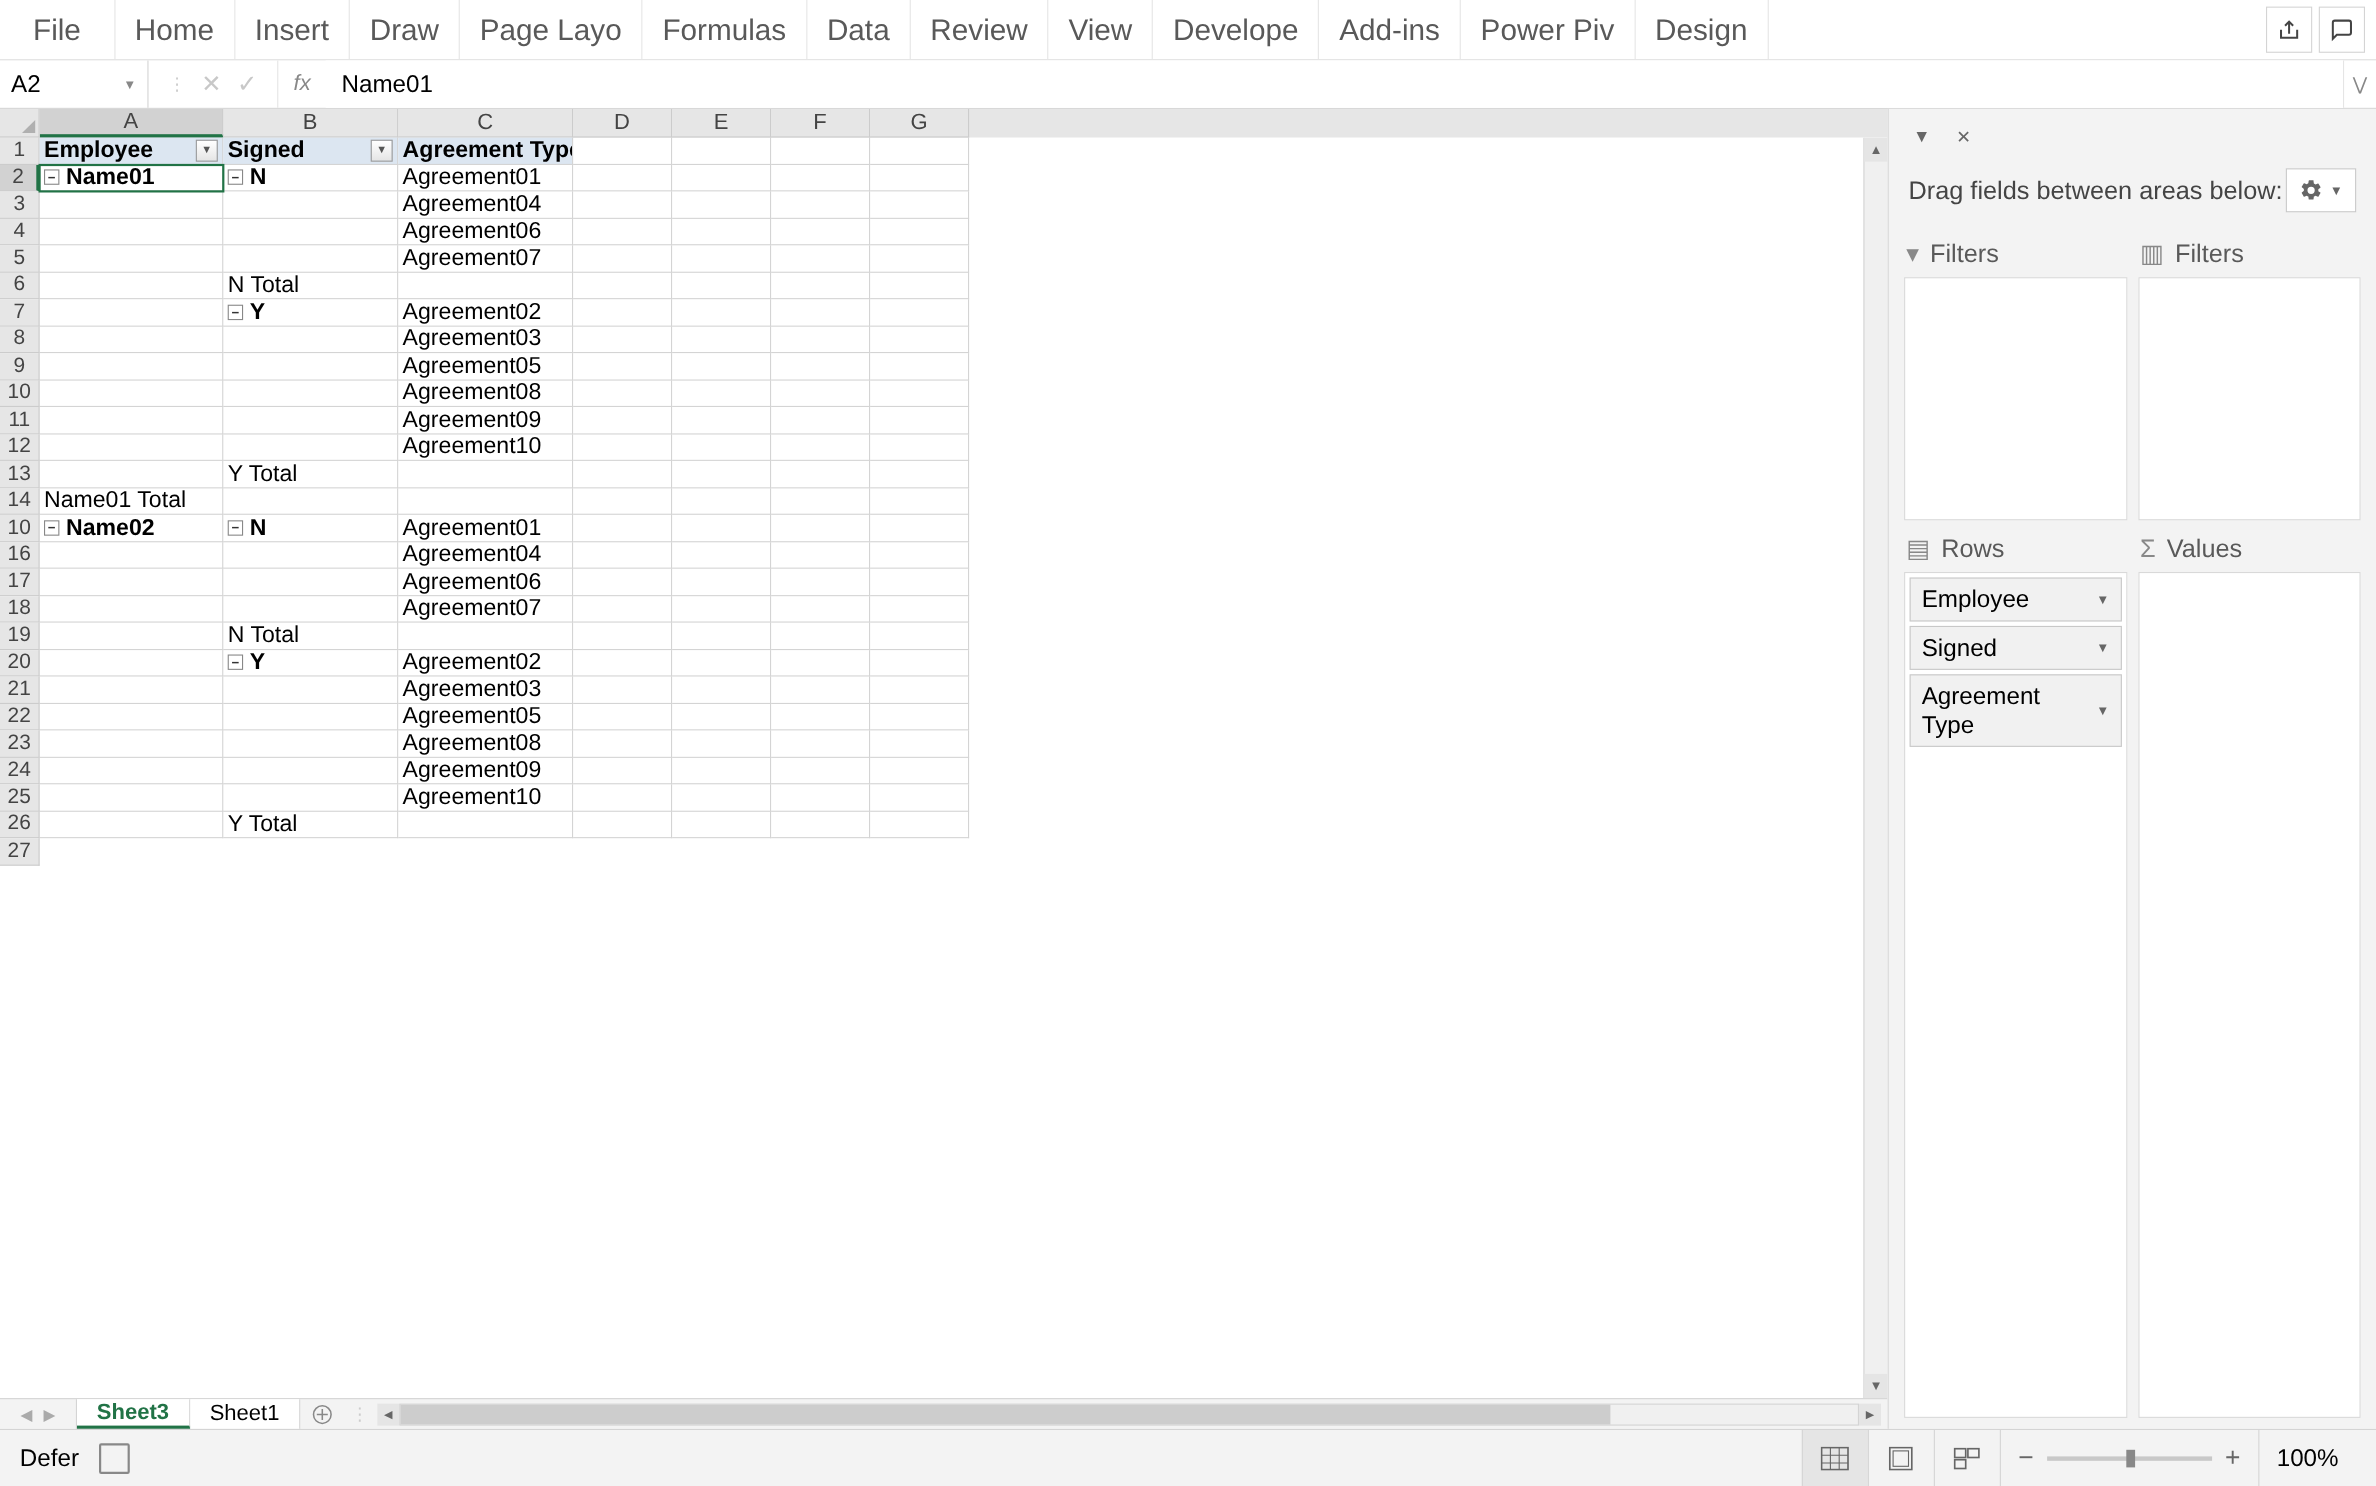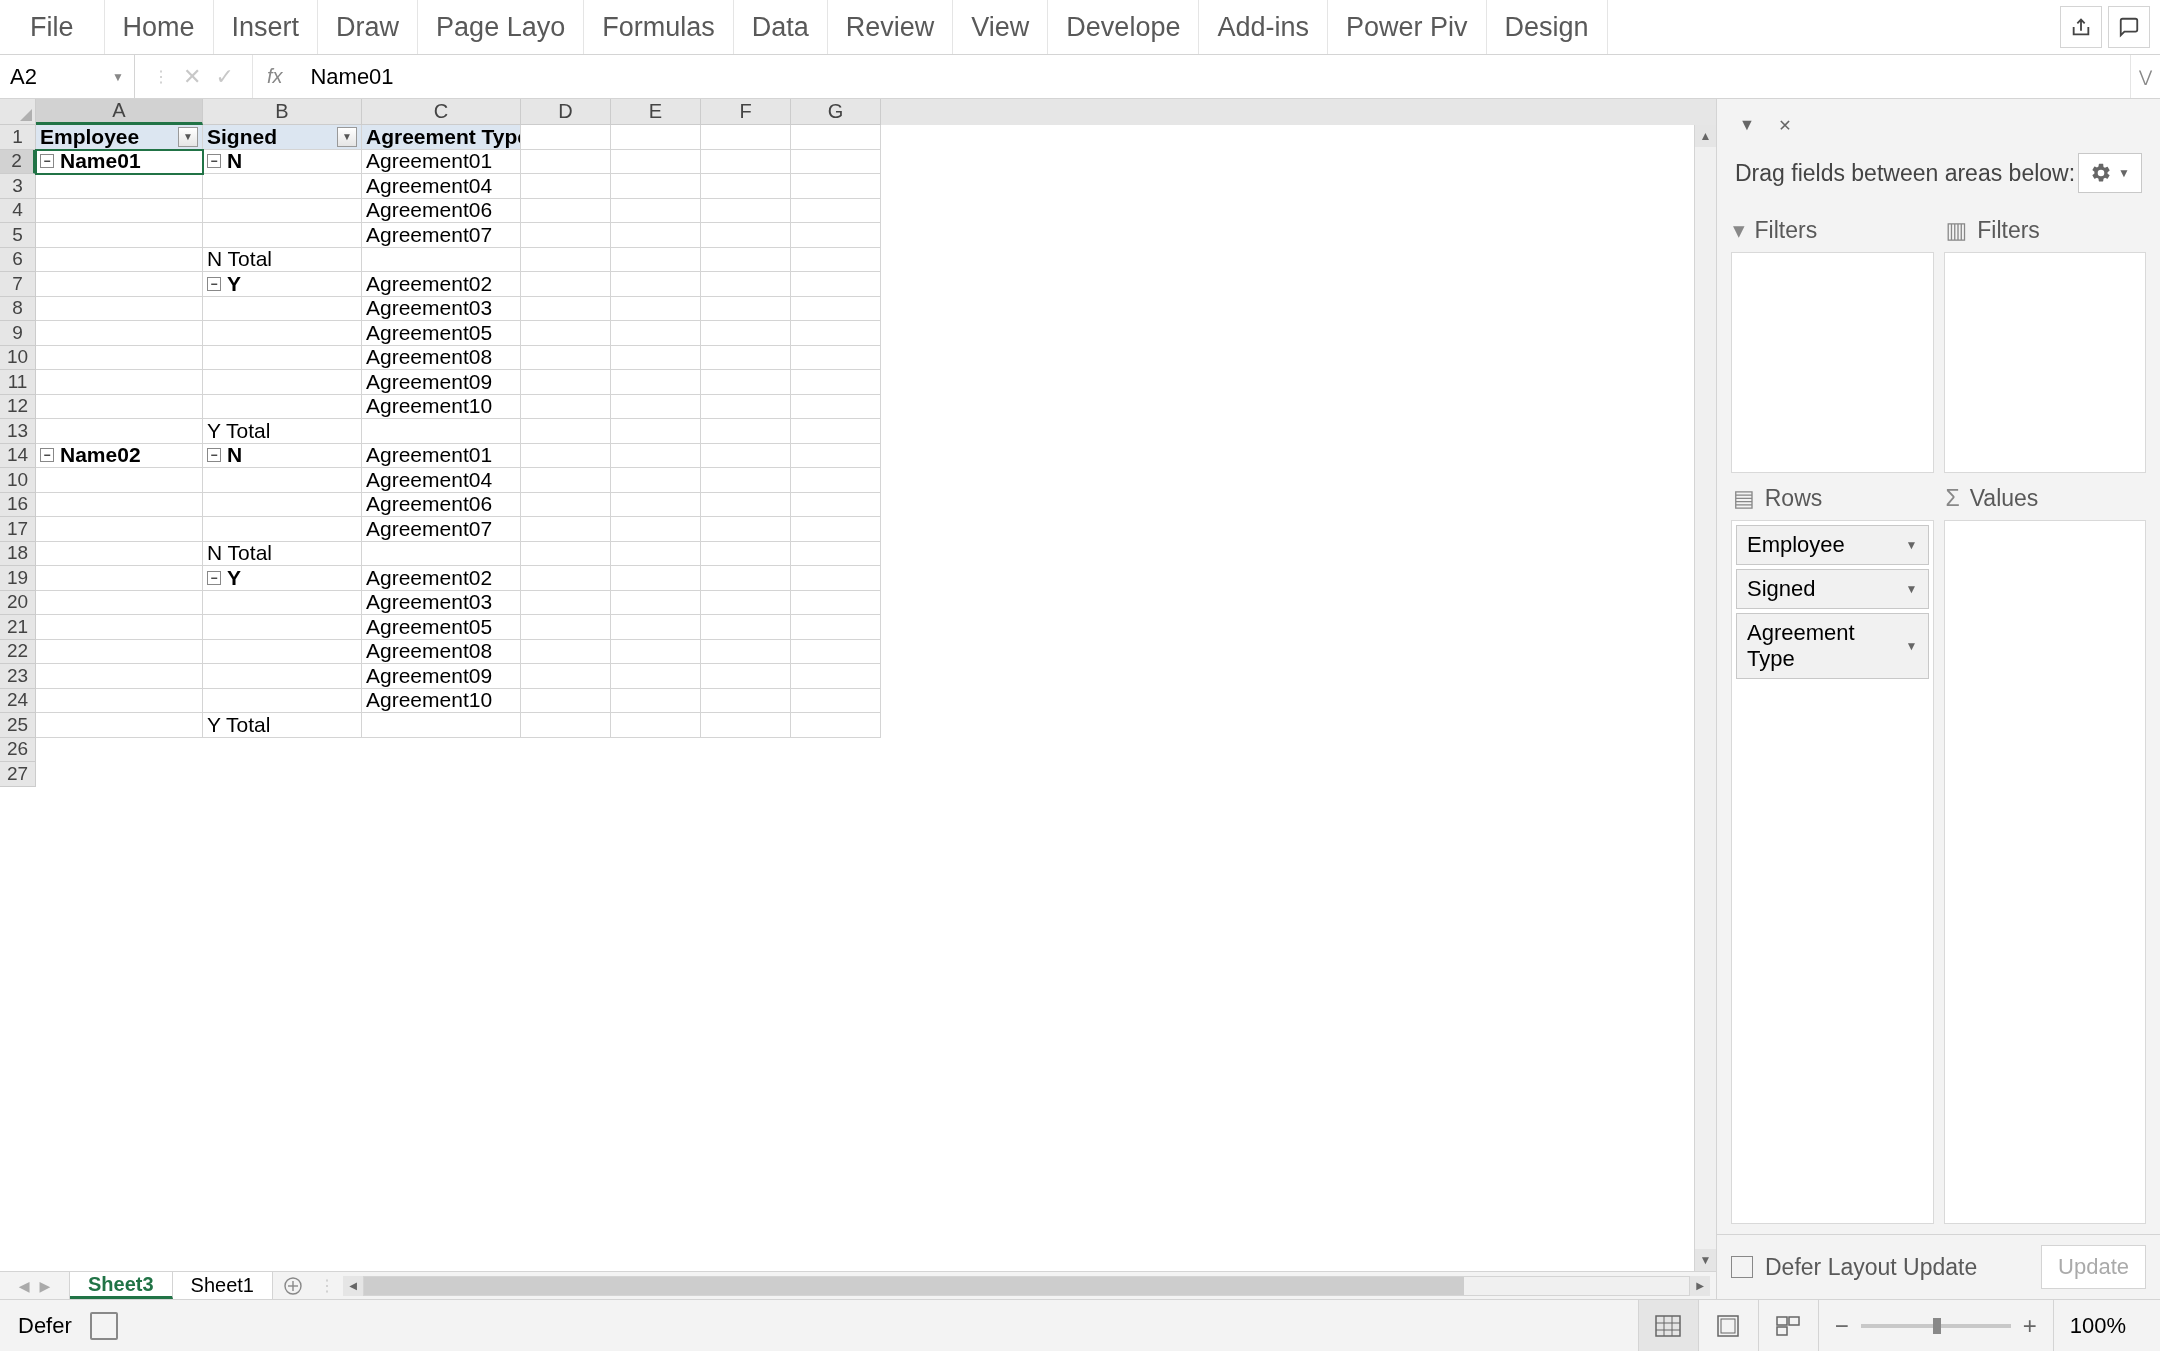--- a/index.html
+++ b/index.html
@@ -481,20 +481,43 @@
               <span></span>
             </div>
             <div class="cell" style="width: 90px;">
               <span></span>
             </div>
             <div class="cell" style="width: 90px;">
               <span></span>
             </div>
           </div>
           <div class="row">
+            <div class="cell" style="width: 167px;">
+              <span>Name01 Total</span>
+            </div>
+            <div class="cell" style="width: 159px;">
+              <span></span>
+            </div>
+            <div class="cell" style="width: 159px;">
+              <span></span>
+            </div>
+            <div class="cell" style="width: 90px;">
+              <span></span>
+            </div>
+            <div class="cell" style="width: 90px;">
+              <span></span>
+            </div>
+            <div class="cell" style="width: 90px;">
+              <span></span>
+            </div>
+            <div class="cell" style="width: 90px;">
+              <span></span>
+            </div>
+          </div>
+          <div class="row">
             <div class="cell strong" style="width: 167px;">
               <span class="collapse-btn">−</span>
               <span>Name02</span>
             </div>
             <div class="cell strong" style="width: 159px;">
               <span class="collapse-btn">−</span>
               <span>N</span>
             </div>
             <div class="cell" style="width: 159px;">
               <span>Agreement01</span>
@@ -853,25 +876,20 @@
             </div>
           </div>
       </div>
       <div class="area">
         <div class="area-head">
             <span style="color:#888">Σ</span>
             <span>Values</span>
           </div>
         <div class="area-drop"></div>
       </div>
-    </div>
-    <div class="pane-footer">
-      <div class="defer-chk"></div>
-      <span style="font-size:23px;color:#595959">Defer Layout Update</span>
-      <button class="update-btn">Update</button>
     </div>
   </div>
 </div>
 
 <div class="status">
   <span>Defer</span>
   <span class="rec-icon"></span>
   <div class="status-right">
     <div class="view-btn active">
       <svg width="26" height="22" viewBox="0 0 26 22">

